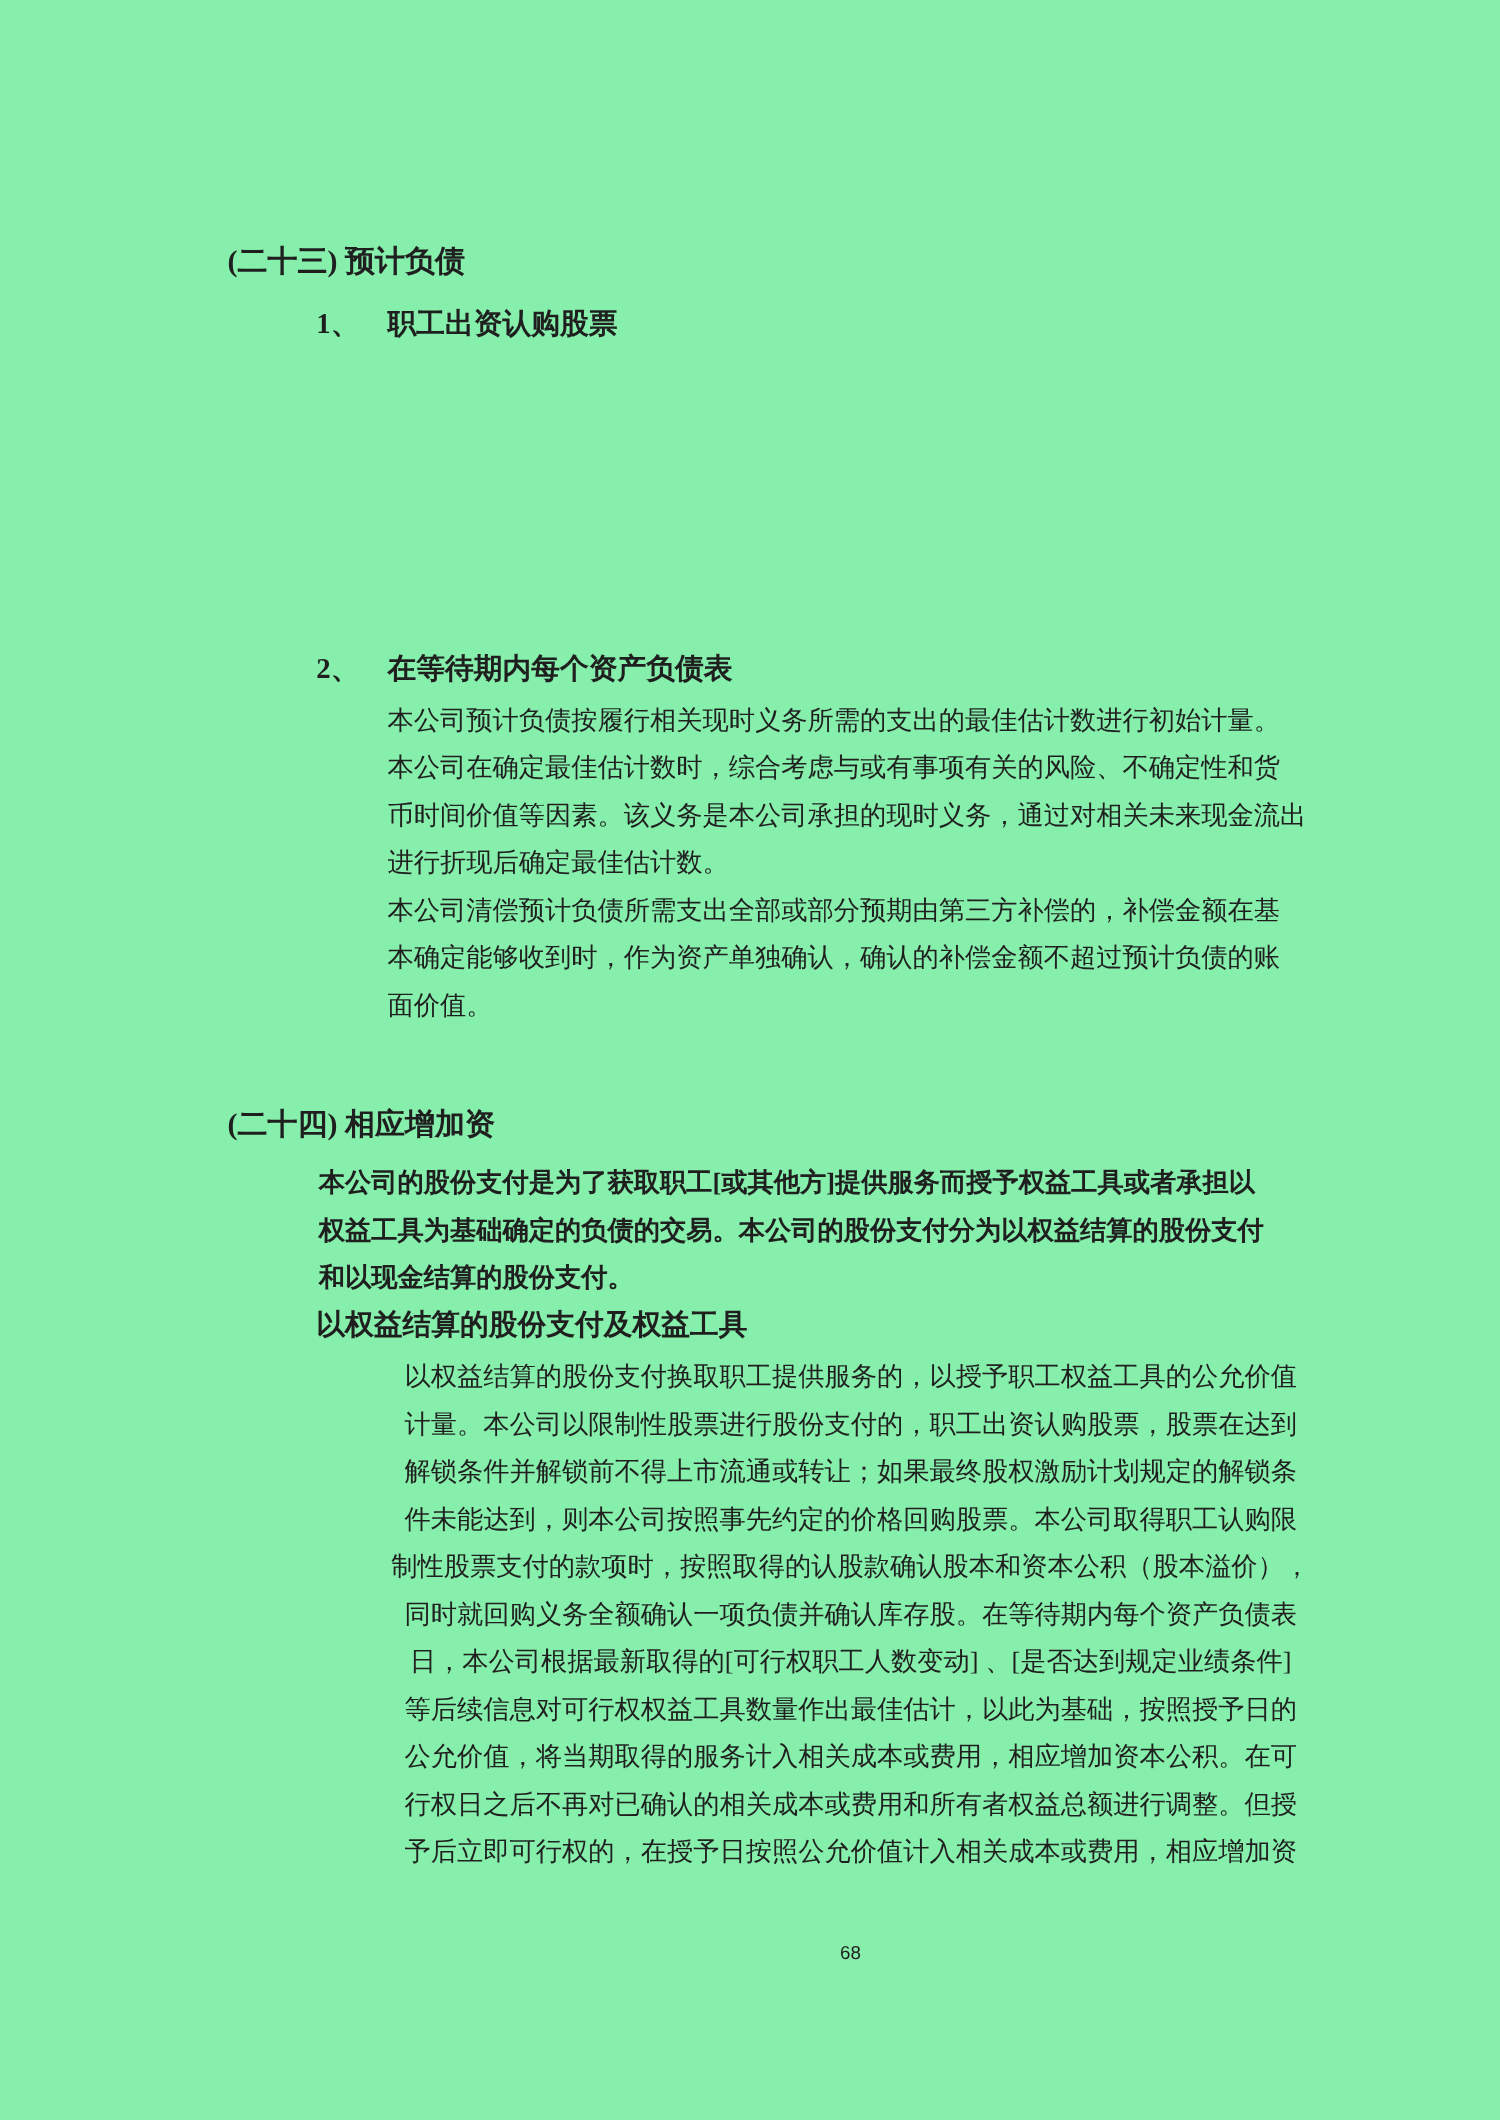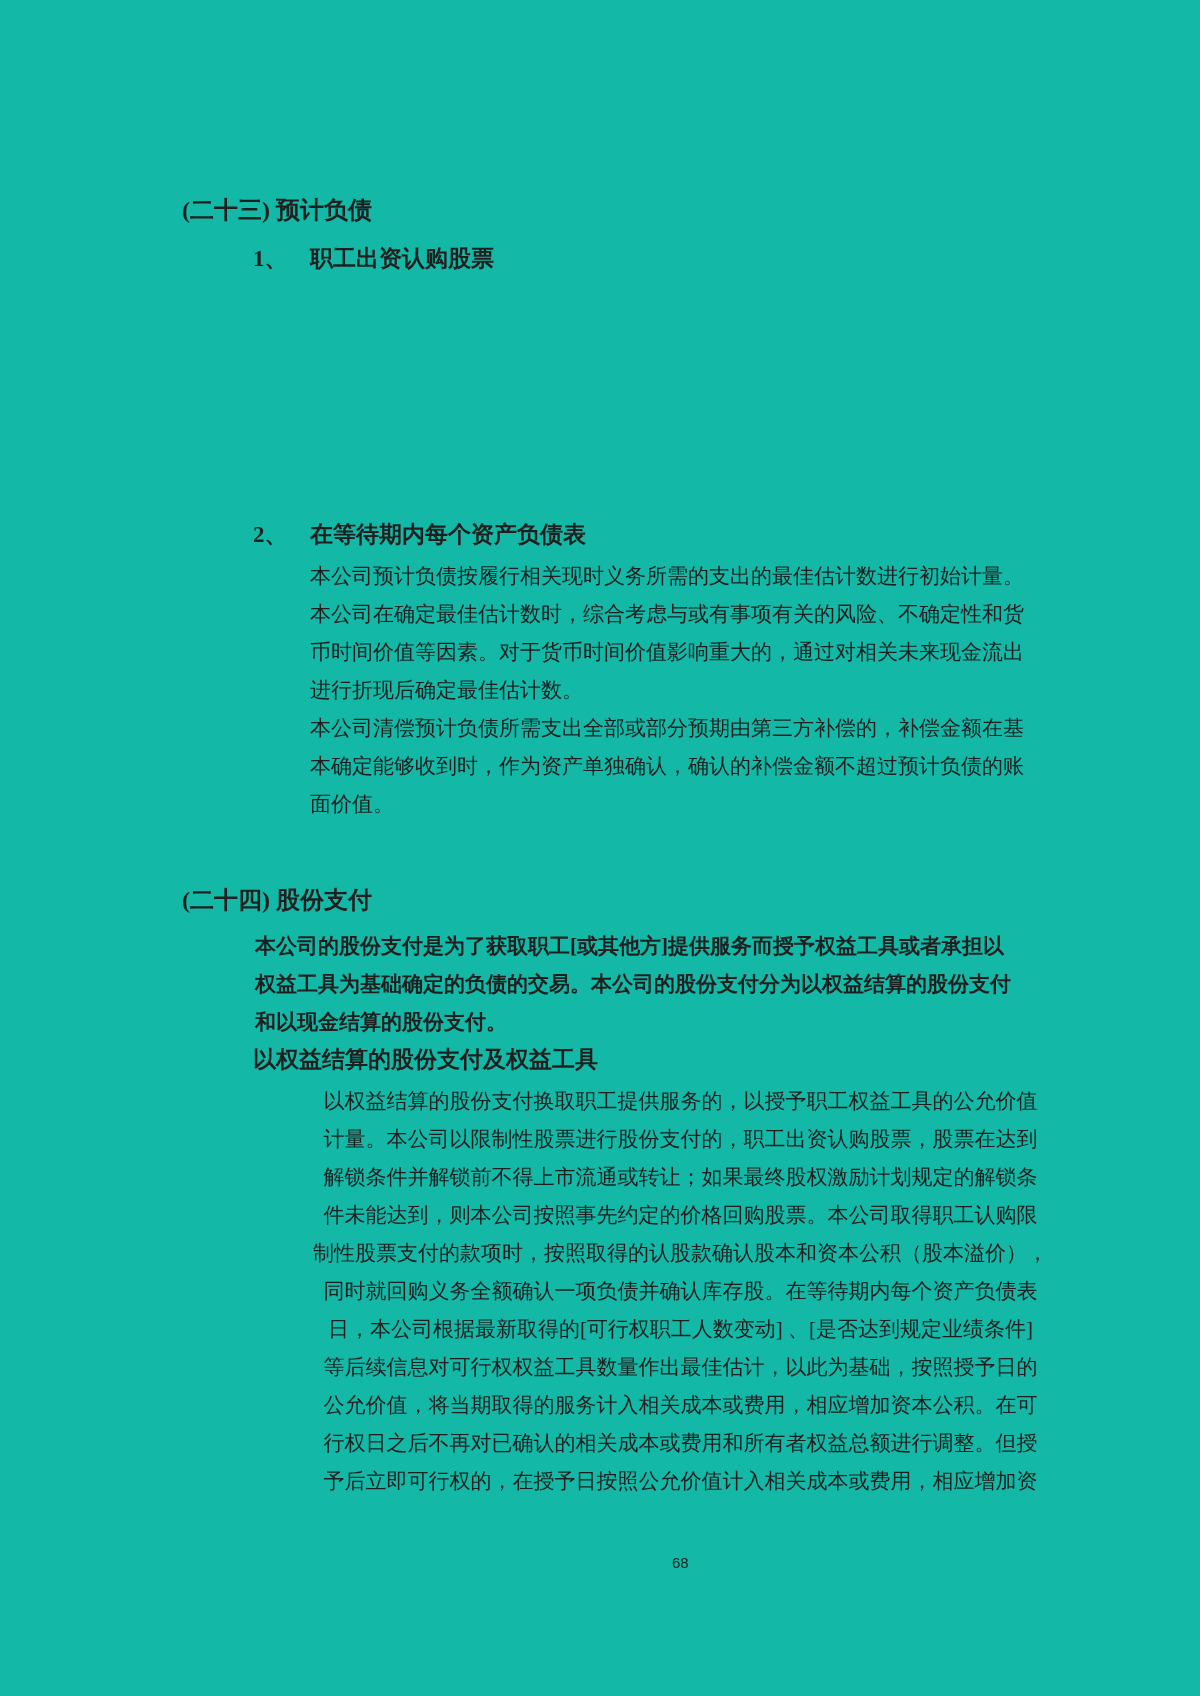--- a/index.html
+++ b/index.html
@@ -4,21 +4,21 @@
 <style>
   html, body {
     margin: 0;
     padding: 0;
     background: #ffffff;
   }
   .page {
     position: relative;
     width: 1200px;
     height: 1696px;
-    background: #14b8a6;
+    background: #86efac;
     color: #1f1f1f;
     font-family: "Liberation Serif", "DejaVu Serif", serif;
     overflow: hidden;
   }
   .abs { position: absolute; }
 
   .sec-heading {
     font-size: 24px;
     font-weight: bold;
     line-height: 30px;
@@ -66,27 +66,27 @@
   </div>
 
 
   <div class="abs num-row" style="left:253px; top:520px;">
     <span class="num-cell">2、</span>
     <span>在等待期内每个资产负债表</span>
   </div>
 
   <div class="abs body-text" style="left:310px; top:557px;">本公司预计负债按履行相关现时义务所需的支出的最佳估计数进行初始计量。
 本公司在确定最佳估计数时，综合考虑与或有事项有关的风险、不确定性和货
-币时间价值等因素。对于货币时间价值影响重大的，通过对相关未来现金流出
+币时间价值等因素。该义务是本公司承担的现时义务，通过对相关未来现金流出
 进行折现后确定最佳估计数。
 本公司清偿预计负债所需支出全部或部分预期由第三方补偿的，补偿金额在基
 本确定能够收到时，作为资产单独确认，确认的补偿金额不超过预计负债的账
 面价值。</div>
 
-  <div class="abs sec-heading" style="left:182px; top:885px;">(二十四) 股份支付</div>
+  <div class="abs sec-heading" style="left:182px; top:885px;">(二十四) 相应增加资</div>
 
   <div class="abs body-text" style="left:255px; top:927px;font-weight:bold;">本公司的股份支付是为了获取职工[或其他方]提供服务而授予权益工具或者承担以
 权益工具为基础确定的负债的交易。本公司的股份支付分为以权益结算的股份支付
 和以现金结算的股份支付。</div>
 
   <div class="abs sub-heading" style="left:253px; top:1045px;">以权益结算的股份支付及权益工具</div>
 
   <div class="abs body-text" style="left:313px; top:1082px;text-align:center;">以权益结算的股份支付换取职工提供服务的，以授予职工权益工具的公允价值
 计量。本公司以限制性股票进行股份支付的，职工出资认购股票，股票在达到
 解锁条件并解锁前不得上市流通或转让；如果最终股权激励计划规定的解锁条

